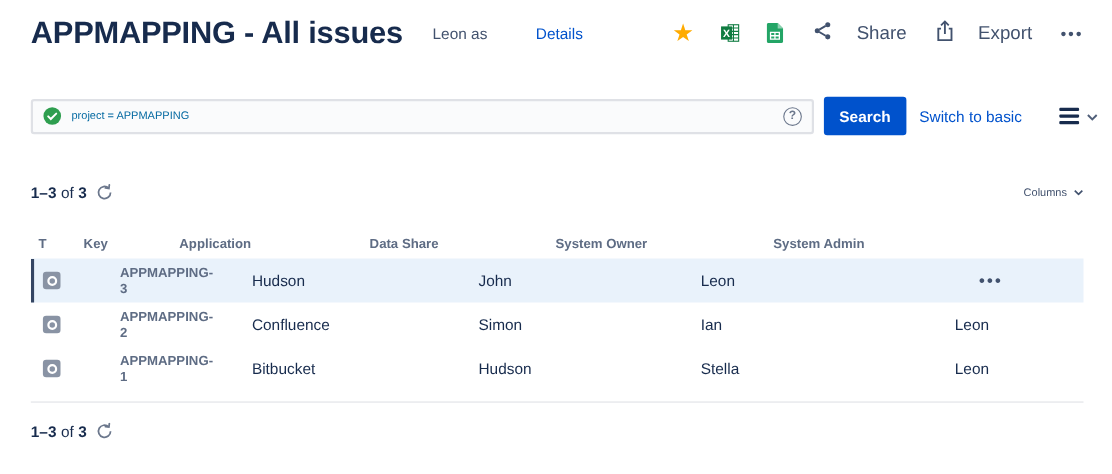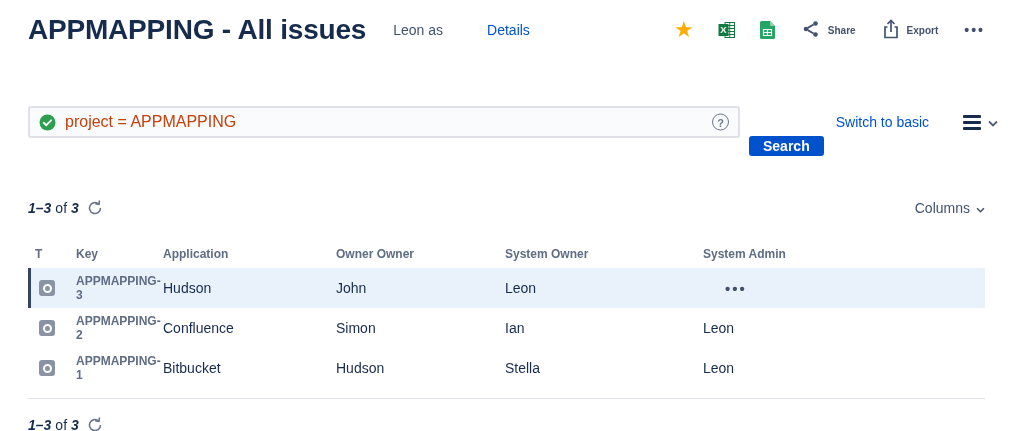--- a/index.html
+++ b/index.html
@@ -13,51 +13,51 @@
   .page { padding:0 26px 0 28px; }
 
   
   .top-bar { display:flex; align-items:center; height:60px; }
   .page-title { font-size:28px; font-weight:700; color:#172B4D; margin:0; letter-spacing:-0.2px; }
   .save-as-btn { margin-left:27px; font-size:14px; color:#42526E; background:none; border:none; padding:0; font-family:inherit; cursor:pointer; }
   .details-link { margin-left:44px; font-size:14px; color:#0052CC; text-decoration:none; cursor:pointer; }
   .top-actions { margin-left:auto; display:flex; align-items:center; }
   .star-icon { color:#FFAB00; font-size:22px; line-height:1; cursor:pointer; }
   .doc-icon { margin-left:24px; display:inline-flex; cursor:pointer; }
-  .labelled-btn { display:inline-flex; align-items:center; gap:7px; margin-left:26px; background:none; border:none; padding:0; font-family:inherit; font-size:10px; color:#42526E; cursor:pointer;font-weight:bold; }
+  .labelled-btn { display:inline-flex; align-items:center; gap:21px; margin-left:26px; background:none; border:none; padding:0; font-family:inherit; font-size:17px; color:#42526E; cursor:pointer; }
   .meatball { color:#42526E; font-weight:700; font-size:14px; letter-spacing:2px; cursor:pointer; }
   .top-actions .meatball { margin-left:26px; }
 
   
   .search-row { display:flex; align-items:center; margin-top:28px; }
   .jql-wrap { position:relative; flex:0 0 712px; height:32px; background:#FAFBFC; border:2px solid #DFE1E6; border-radius:3px; display:flex; align-items:center; padding:0 34px 0 9px; }
-  .jql-input { flex:1; border:none; background:transparent; outline:none; font-family:inherit; font-size:16px; color:#c2410c; margin-left:9px; padding:0; }
+  .jql-input { flex:1; border:none; background:transparent; outline:none; font-family:inherit; font-size:10px; color:#0369a1; margin-left:9px; padding:0; }
   .check-icon { display:inline-flex; }
   .help-icon { position:absolute; right:9px; top:50%; transform:translateY(-50%); width:17px; height:17px; border:1.5px solid #6B778C; border-radius:50%; color:#6B778C; font-size:11px; font-weight:700; display:flex; align-items:center; justify-content:center; cursor:pointer; }
-  .search-btn { margin-left:9px; height:20px; padding:0 14px; background:#0052CC; color:#fff; border:none; border-radius:3px; font-family:inherit; font-size:14px; font-weight:700; cursor:pointer;margin-top:48px; }
+  .search-btn { margin-left:9px; height:35px; padding:0 14px; background:#0052CC; color:#fff; border:none; border-radius:3px; font-family:inherit; font-size:14px; font-weight:700; cursor:pointer; }
   .switch-link { margin-left:12px; font-size:14px; color:#0052CC; text-decoration:none; cursor:pointer; }
   .view-controls { margin-left:auto; margin-right:-13px; display:flex; align-items:center; gap:7px; cursor:pointer; }
   .hamburger { display:flex; flex-direction:column; gap:3px; }
   .hamburger i { width:18px; height:3px; background:#172B4D; border-radius:1px; }
 
   
   .toolbar-row { display:flex; align-items:center; margin-top:44px; }
   .pagination { display:flex; align-items:center; font-size:14px; color:#172B4D; }
-  .pagination b { font-weight:700;font-style:italic; }
+  .pagination b { font-weight:700; }
   .pagination .of { margin:0 4px; font-weight:400; }
   .refresh-btn { margin-left:8px; display:inline-flex; background:none; border:none; padding:0; cursor:pointer; }
-  .columns-btn { margin-left:auto; display:inline-flex; align-items:center; gap:6px; background:none; border:none; padding:0; font-family:inherit; font-size:14px; color:#42526E; cursor:pointer; }
+  .columns-btn { margin-left:auto; display:inline-flex; align-items:center; gap:6px; background:none; border:none; padding:0; font-family:inherit; font-size:10px; color:#42526E; cursor:pointer; }
 
   
   .issue-table { margin-top:24px; }
   .trow { display:grid; grid-template-columns:27px 108px 173px 169px 198px 185px 1fr; align-items:center; }
   .thead { height:28px; font-size:12px; font-weight:700; color:#5E6C84; }
   .thead .cell-t { padding-left:7px; }
   .thead .cell-key { padding-left:4px; }
-  .irow { height:40px; font-size:14px; color:#172B4D; cursor:pointer; }
+  .irow { height:40px; font-size:14px; color:#172B4D; cursor:pointer;gap:33px; }
   .irow.selected { background:#E9F2FB; box-shadow:inset 3px 0 0 #344563; }
   .cell-icon { padding-left:11px; display:flex; align-items:center; }
   .type-icon { width:16px; height:16px; background:#8993A4; border-radius:3px; display:flex; align-items:center; justify-content:center; }
   .type-icon::after { content:""; width:5px; height:5px; border:2px solid #fff; border-radius:50%; }
   .cell-key { padding-left:4px; font-weight:700; font-size:12px; color:#5E6C84;margin-left:17px; }
   .irow .cell-key { cursor:pointer; }
   .cell-actions { display:flex; align-items:center; }
   .cell-actions .meatball { margin-left:22px; font-size:15px; }
 
   .divider { height:1px; background:#DFE1E6; margin-top:10px; }
@@ -168,21 +168,21 @@
           </svg>
       </span>
     </button>
   </div>
 
   <div class="issue-table">
     <div class="trow thead">
       <span class="cell-t">T</span>
       <span class="cell-key">Key</span>
       <span>Application</span>
-      <span>Owner Owner</span>
+      <span>Data Share</span>
       <span>System Owner</span>
       <span>System Admin</span>
       <span></span>
     </div>
 
     <div class="trow irow selected">
       <span class="cell-icon">
           <span class="type-icon"></span>
         </span>
       <span class="cell-key">APPMAPPING-3</span>

